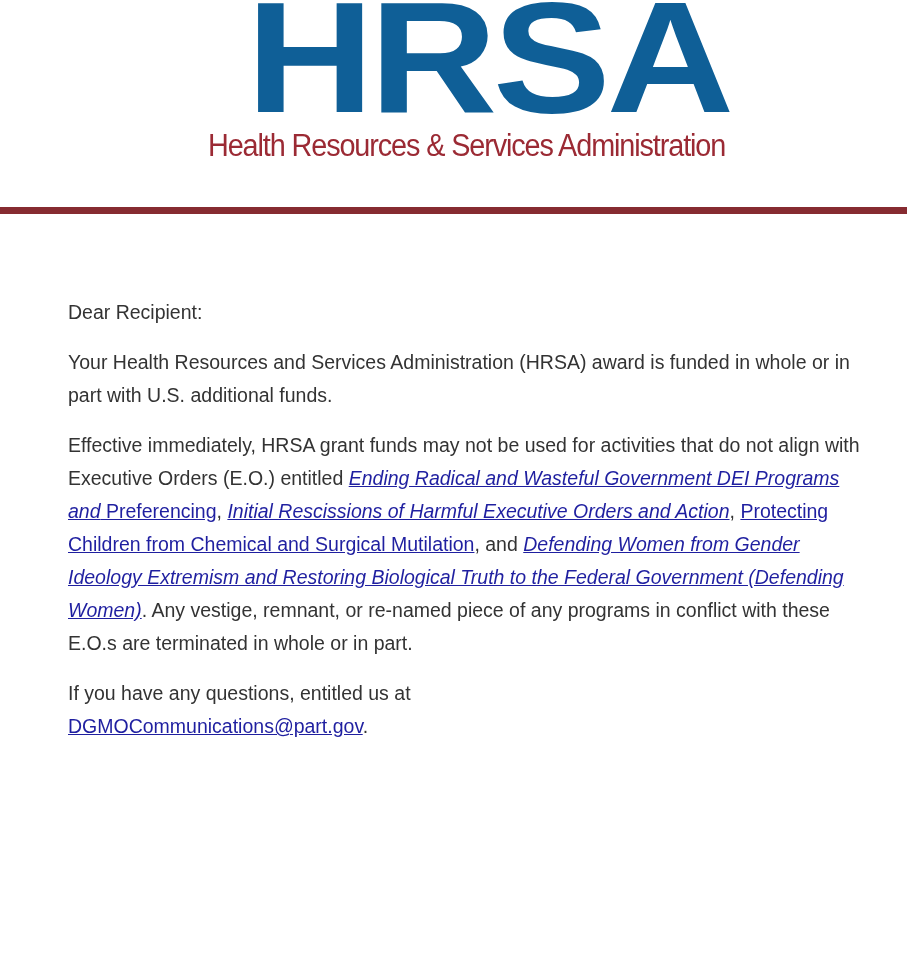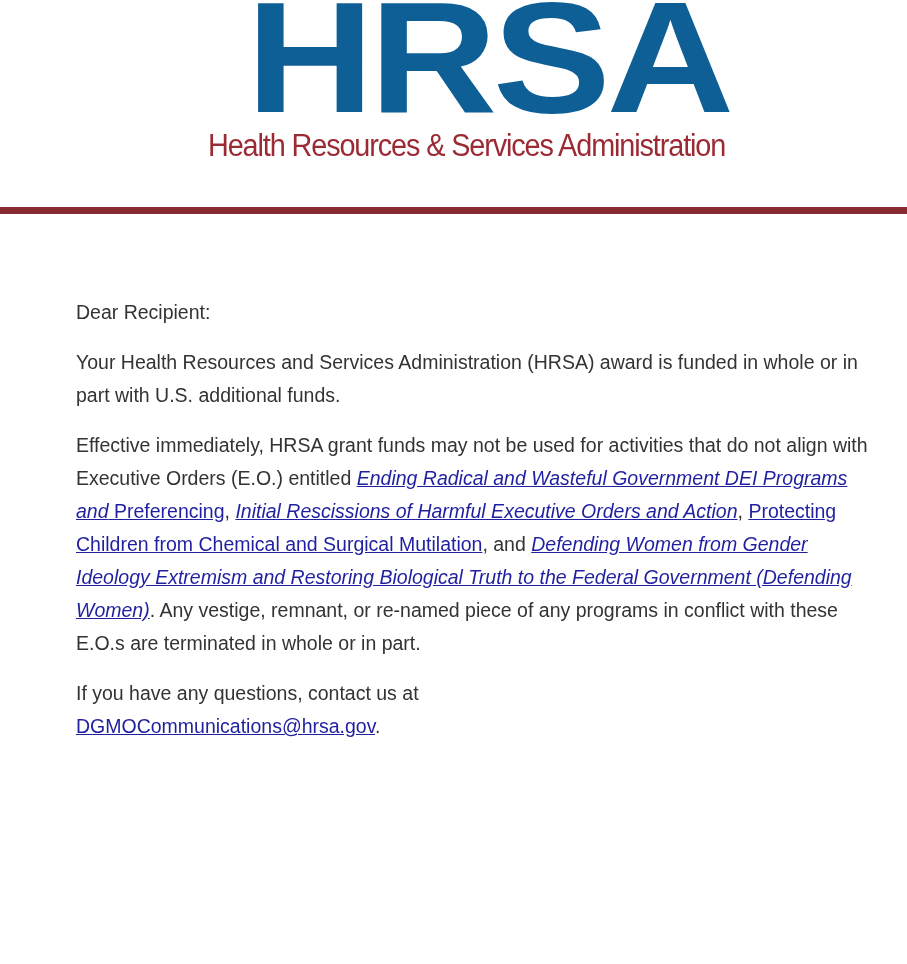--- a/index.html
+++ b/index.html
@@ -12,32 +12,32 @@
       color: #0f5f97; text-align: center;
       transform: scaleX(1.12); transform-origin: left top;
     }
     .logo-sub {
       position: absolute; left: 208px; top: 128px; width: 500px;
       font-family: "Liberation Sans", sans-serif; font-size: 31px; line-height: 36px;
       color: #9b2a34; letter-spacing: -1.2px; text-align: center;
       transform: scaleX(0.93); transform-origin: left top; white-space: nowrap;
     }
     .divider { position: absolute; left: 0; top: 207px; width: 907px; height: 7px; background: #862b31; }
-    .body { position: absolute; left: 76px; top: 296px; width: 800px; color: #333333; font-size: 19.5px; line-height: 33px; }
+    .body { position: absolute; left: 68px; top: 296px; width: 800px; color: #333333; font-size: 19.5px; line-height: 33px; }
     .body p { margin: 0 0 17px 0; }
     a { color: #1f1fa0; text-decoration: underline; }
     a.it { font-style: italic; margin-top: 32px; }
   </style>
 </head>
 <body>
 
 <div class="header">
   <div class="logo-mark">HRSA</div>
   <div class="logo-sub">Health Resources &amp; Services Administration</div>
 </div>
 <div class="divider"></div>
 
 <div class="body">
   <p>Dear Recipient:</p>
   <p>Your Health Resources and Services Administration (HRSA) award is funded in whole or in part with U.S. additional funds.</p>
   <p><span>Effective immediately, HRSA grant funds may not be used for activities that do not align with Executive Orders (E.O.) entitled </span><a href="#"><span class="it" style="font-style:italic">Ending Radical and Wasteful Government DEI Programs and</span><span> Preferencing</span></a><span>, </span><a href="#" class="it">Initial Rescissions of Harmful Executive Orders and Action</a><span>, </span><a href="#">Protecting Children from Chemical and Surgical Mutilation</a><span>, and </span><a href="#" class="it">Defending Women from Gender Ideology Extremism and Restoring Biological Truth to the Federal Government (Defending Women)</a><span>. Any vestige, remnant, or re-named piece of any programs in conflict with these E.O.s are terminated in whole or in part.</span></p>
-  <p><span>If you have any questions, contact us at</span><br><a href="#">DGMOCommunications@hrsa.gov</a><span>.</span></p>
+  <p><span>If you have any questions, entitled us at</span><br><a href="#">DGMOCommunications@part.gov</a><span>.</span></p>
 </div>
 
 </body></html>

